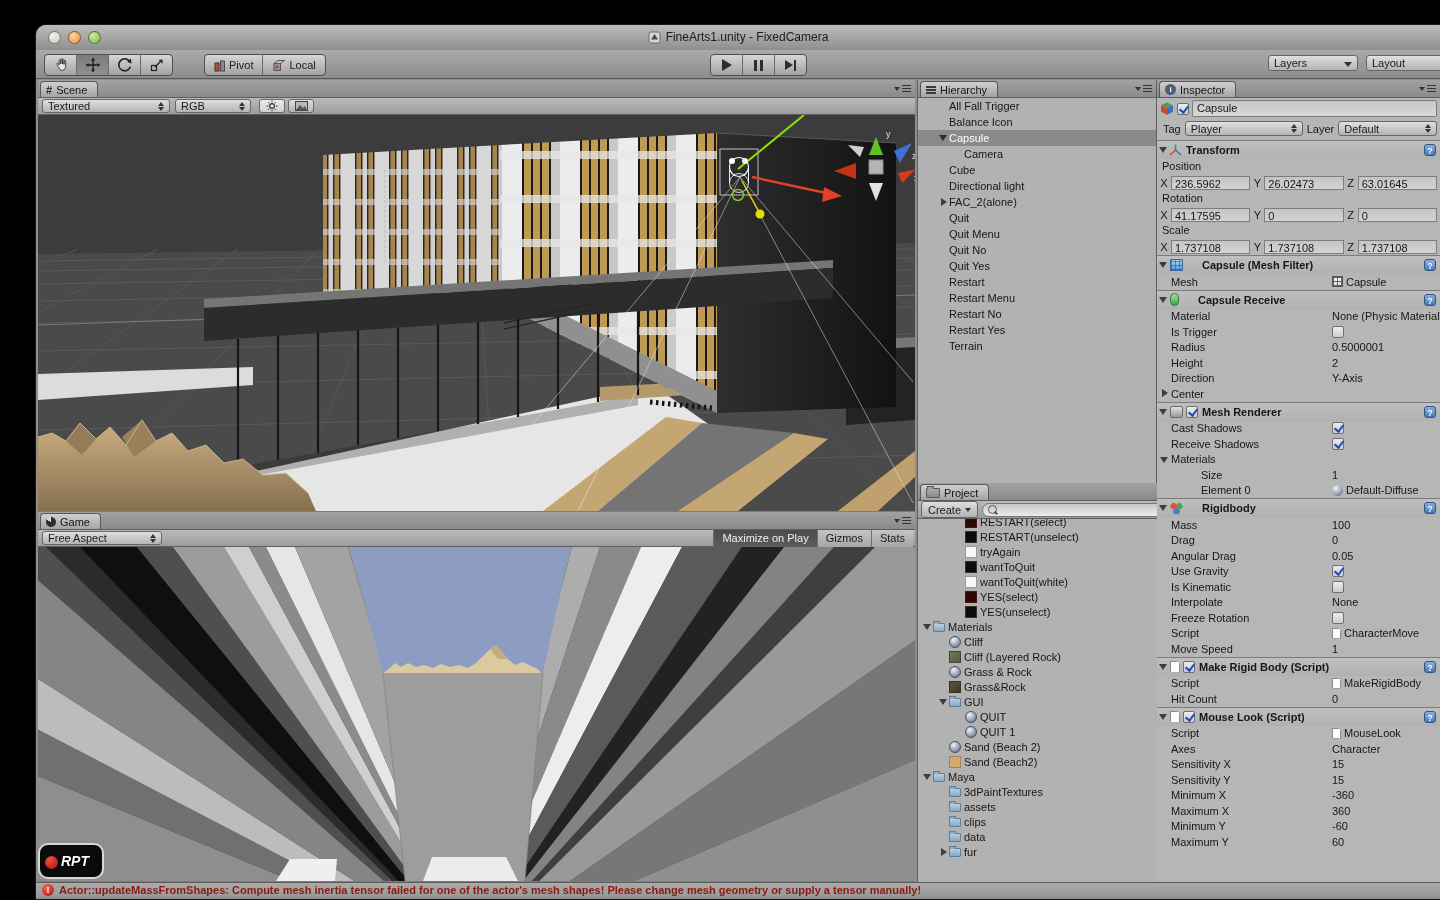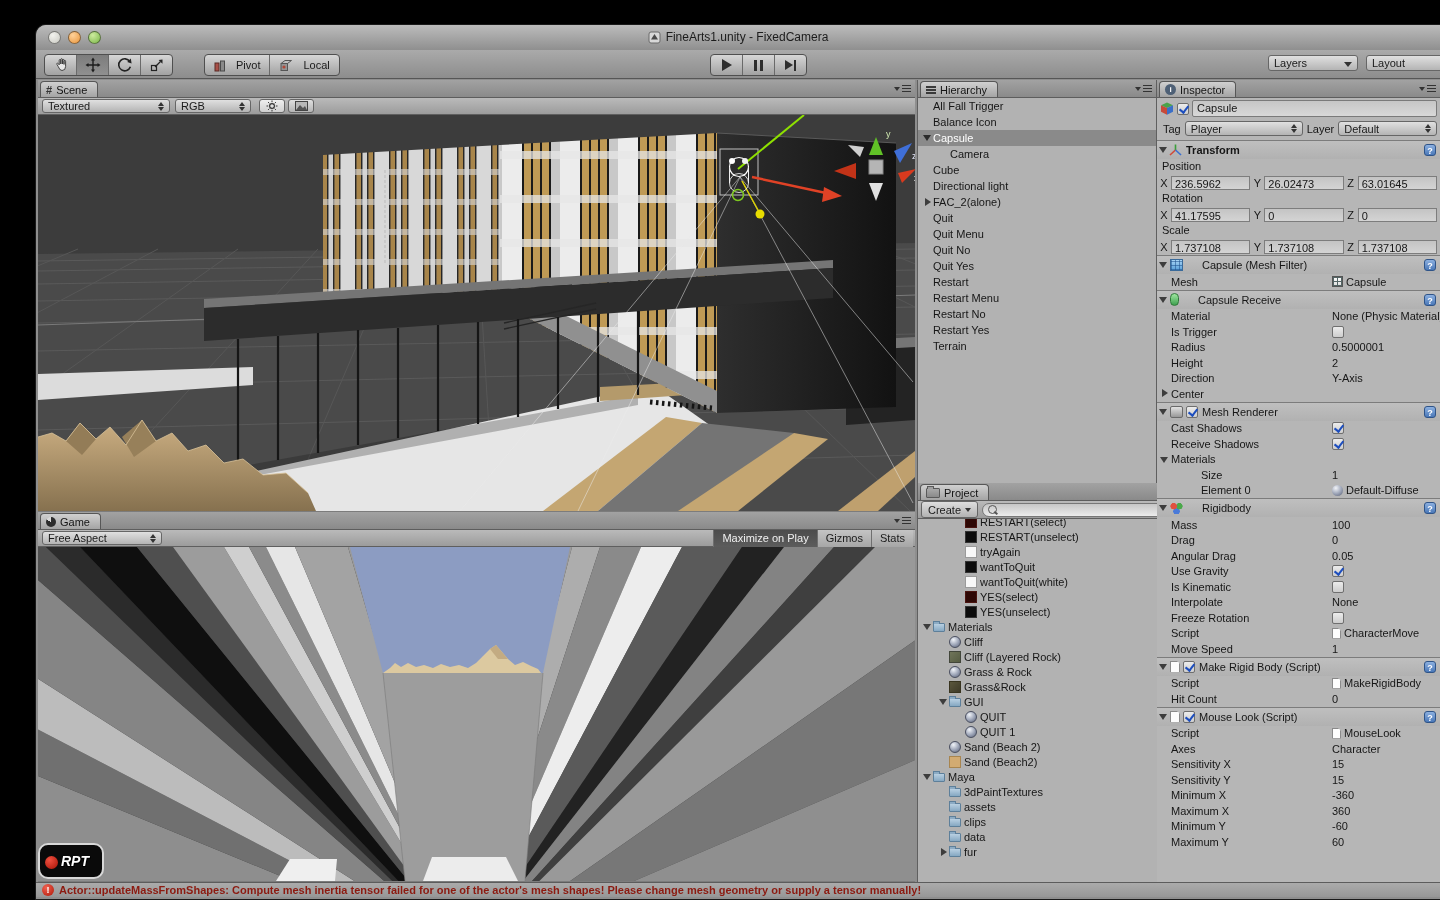--- a/index.html
+++ b/index.html
@@ -16,21 +16,21 @@
   .tl.c3{left:52px;background:radial-gradient(circle at 35% 30%,#cdeb9e,#7ab648);}
   .wtitle{position:absolute;left:0;right:0;top:0;height:25px;line-height:25px;text-align:center;
           font-size:12px;color:#1c1c1c;display:flex;align-items:center;justify-content:center;gap:5px;}
   
   .toolbar{position:absolute;left:0;top:25px;width:100%;height:28px;
            background:linear-gradient(#aaaaaa,#8d8d8d);border-bottom:1px solid #565656;}
   .seg{position:absolute;top:4px;display:flex;border:1px solid #4f4f4f;border-radius:4px;overflow:hidden;background:linear-gradient(#d6d6d6,#a2a2a2);}
   .seg .sbtn{width:31px;height:20px;display:flex;align-items:center;justify-content:center;border-right:1px solid #6a6a6a;}
   .seg .sbtn:last-child{border-right:none;}
   .seg .sbtn.active{background:linear-gradient(#7c7c7c,#909090);}
-  .seg .tbtn{height:20px;display:flex;align-items:center;justify-content:center;gap:10px;font-size:11px;color:#1a1a1a;padding:0 9px;border-right:1px solid #6a6a6a;}
+  .seg .tbtn{height:20px;display:flex;align-items:center;justify-content:center;gap:3px;font-size:11px;color:#1a1a1a;padding:0 9px;border-right:1px solid #6a6a6a;}
   .seg .tbtn:last-child{border-right:none;}
   .tools{left:8px;}
   .pivotgrp{left:168px;}
   .playgrp{left:674px;}
   .tri-play{width:0;height:0;border-left:10px solid #2e2e2e;border-top:6px solid transparent;border-bottom:6px solid transparent;}
   .bars-pause{width:3px;height:11px;background:#2e2e2e;box-shadow:6px 0 0 #2e2e2e;margin-right:6px;}
   .step-ic{display:flex;align-items:center;}
   .step-ic .t{width:0;height:0;border-left:8px solid #2e2e2e;border-top:5.5px solid transparent;border-bottom:5.5px solid transparent;}
   .step-ic .b{width:2.5px;height:11px;background:#2e2e2e;margin-left:1px;}
   .ddl{display:inline-flex;align-items:center;height:16px;background:linear-gradient(#e0e0e0,#b4b4b4);
@@ -67,25 +67,25 @@
   .scenepanel{position:absolute;left:0;top:0;width:877px;height:430px;}
   .gamepanel{position:absolute;left:0;top:432px;width:877px;height:370px;}
   .viewport{position:relative;width:877px;overflow:hidden;background:#3c3c3c;}
   .scenevp{height:396px;}
   .gamevp{height:334px;}
   .gametools-right{margin-left:auto;display:flex;height:17px;align-items:stretch;}
   .gbtn{display:flex;align-items:center;font-size:11px;color:#1a1a1a;padding:0 8px;border-left:1px solid #6f6f6f;background:linear-gradient(#c4c4c4,#a6a6a6);}
   .gbtn.pressed{background:linear-gradient(#4c4c4c,#5c5c5c);color:#f0f0f0;}
   
   .hierlist{height:384px;overflow:hidden;background:#b2b2b2;}
-  .hrow{display:flex;align-items:center;height:16px;padding-left:4px;font-size:11px;color:#161616;white-space:nowrap;}
+  .hrow{display:flex;align-items:center;height:16px;padding-left:20px;font-size:11px;color:#161616;white-space:nowrap;}
   .hrow .fold{width:11px;height:10px;position:relative;flex:none;}
   .fold.open::before{content:"";position:absolute;left:1px;top:2px;border-left:4px solid transparent;border-right:4px solid transparent;border-top:6px solid #3d3d3d;}
   .fold.closed::before{content:"";position:absolute;left:3px;top:1px;border-top:4px solid transparent;border-bottom:4px solid transparent;border-left:6px solid #3d3d3d;}
-  .hrow.i1{padding-left:21px;}
+  .hrow.i1{padding-left:35px;}
   .hrow.selected{background:#8a8a8a;color:#fff;}
   .hrow.selected .fold.open::before{border-top-color:#2b2b2b;}
   
   .projpanel{position:absolute;left:0;top:403px;width:264px;height:399px;}
   .createbar{height:17px;background:linear-gradient(#bababa,#9c9c9c);border-bottom:1px solid #5f5f5f;display:flex;align-items:center;padding:0 3px;}
   .createbtn{display:flex;align-items:center;gap:4px;height:15px;padding:0 6px;font-size:11px;color:#1a1a1a;
              background:linear-gradient(#dedede,#b2b2b2);border:1px solid #666;border-radius:3px;}
   .createbtn::after{content:"";border-left:3.5px solid transparent;border-right:3.5px solid transparent;border-top:4px solid #333;}
   .searchpill{flex:1;height:12px;margin:0 4px;border-radius:7px;background:linear-gradient(#c6c6c6,#ececec);border:1px solid #777;display:flex;align-items:center;padding-left:5px;}
   .lens{position:relative;width:7px;height:7px;border:1.4px solid #555;border-radius:50%;}
@@ -133,21 +133,21 @@
   .axl{width:8px;text-align:center;flex:none;}
   .axf{flex:1;height:14px;line-height:14px;background:linear-gradient(#c4c4c4,#d4d4d4);border:1px solid #7d7d7d;padding:0 3px;overflow:hidden;box-sizing:border-box;}
   .irow{position:relative;display:flex;align-items:center;height:15.5px;white-space:nowrap;overflow:hidden;}
   .irow.header{height:18px;border-top:1px solid #7c7c7c;background:linear-gradient(#bfbfbf,#b1b1b1);}
   .ic{display:inline-block;width:13px;height:12px;margin:0 3px 0 1px;box-sizing:border-box;}
   .ic.meshfilter{background-image:repeating-linear-gradient(90deg,rgba(30,80,140,.55) 0 1px,transparent 1px 4px),repeating-linear-gradient(0deg,rgba(30,80,140,.55) 0 1px,transparent 1px 4px),linear-gradient(#a8d4f4,#5aa0d8);border:1px solid #3a6a9a;}
   .ic.collider{width:9px;height:13px;border-radius:5px;background:linear-gradient(#9fe8a0,#3fa050);border:1px solid #2f7a3a;}
   .ic.renderer{background:linear-gradient(#e2e2e2,#989898);border:1px solid #6a6a6a;border-radius:2px;}
   .ic.rigidbody{background:radial-gradient(circle at 28% 35%,#e05040 0 3px,transparent 3.5px),radial-gradient(circle at 72% 35%,#4aa84a 0 3px,transparent 3.5px),radial-gradient(circle at 50% 78%,#4a7ad8 0 3px,transparent 3.5px);}
   .ic.script{width:10px;height:12px;background:#fdfdfd;border:1px solid #8a8a8a;clip-path:polygon(0 0,66% 0,100% 28%,100% 100%,0 100%);}
-  .ititle{font-weight:normal;text-align:center;}
+  .ititle{font-weight:bold;text-align:center;}
   .chk{width:12px;height:12px;background:linear-gradient(#ececec,#cdcdcd);border:1px solid #6f6f6f;border-radius:2px;position:relative;box-sizing:border-box;display:none;}
   .chk.on,.chk.off{display:inline-block;}
   .chk.on::after{content:"";position:absolute;left:3px;top:0;width:4px;height:7px;border-right:2px solid #1d4ebe;border-bottom:2px solid #1d4ebe;transform:rotate(38deg);}
   .chk.hchk{display:inline-block;visibility:hidden;margin-right:4px;}
   .chk.hchk.on{visibility:visible;}
   .rfold{position:absolute;left:2px;top:3px;width:11px;height:10px;}
   .rfold.open::before{content:"";position:absolute;left:1px;top:2px;border-left:4px solid transparent;border-right:4px solid transparent;border-top:6px solid #3d3d3d;}
   .rfold.closed::before{content:"";position:absolute;left:3px;top:0;border-top:4px solid transparent;border-bottom:4px solid transparent;border-left:6px solid #3d3d3d;}
   .rlabel{margin-left:14px;}
   .rlabel.i1{margin-left:44px;}

